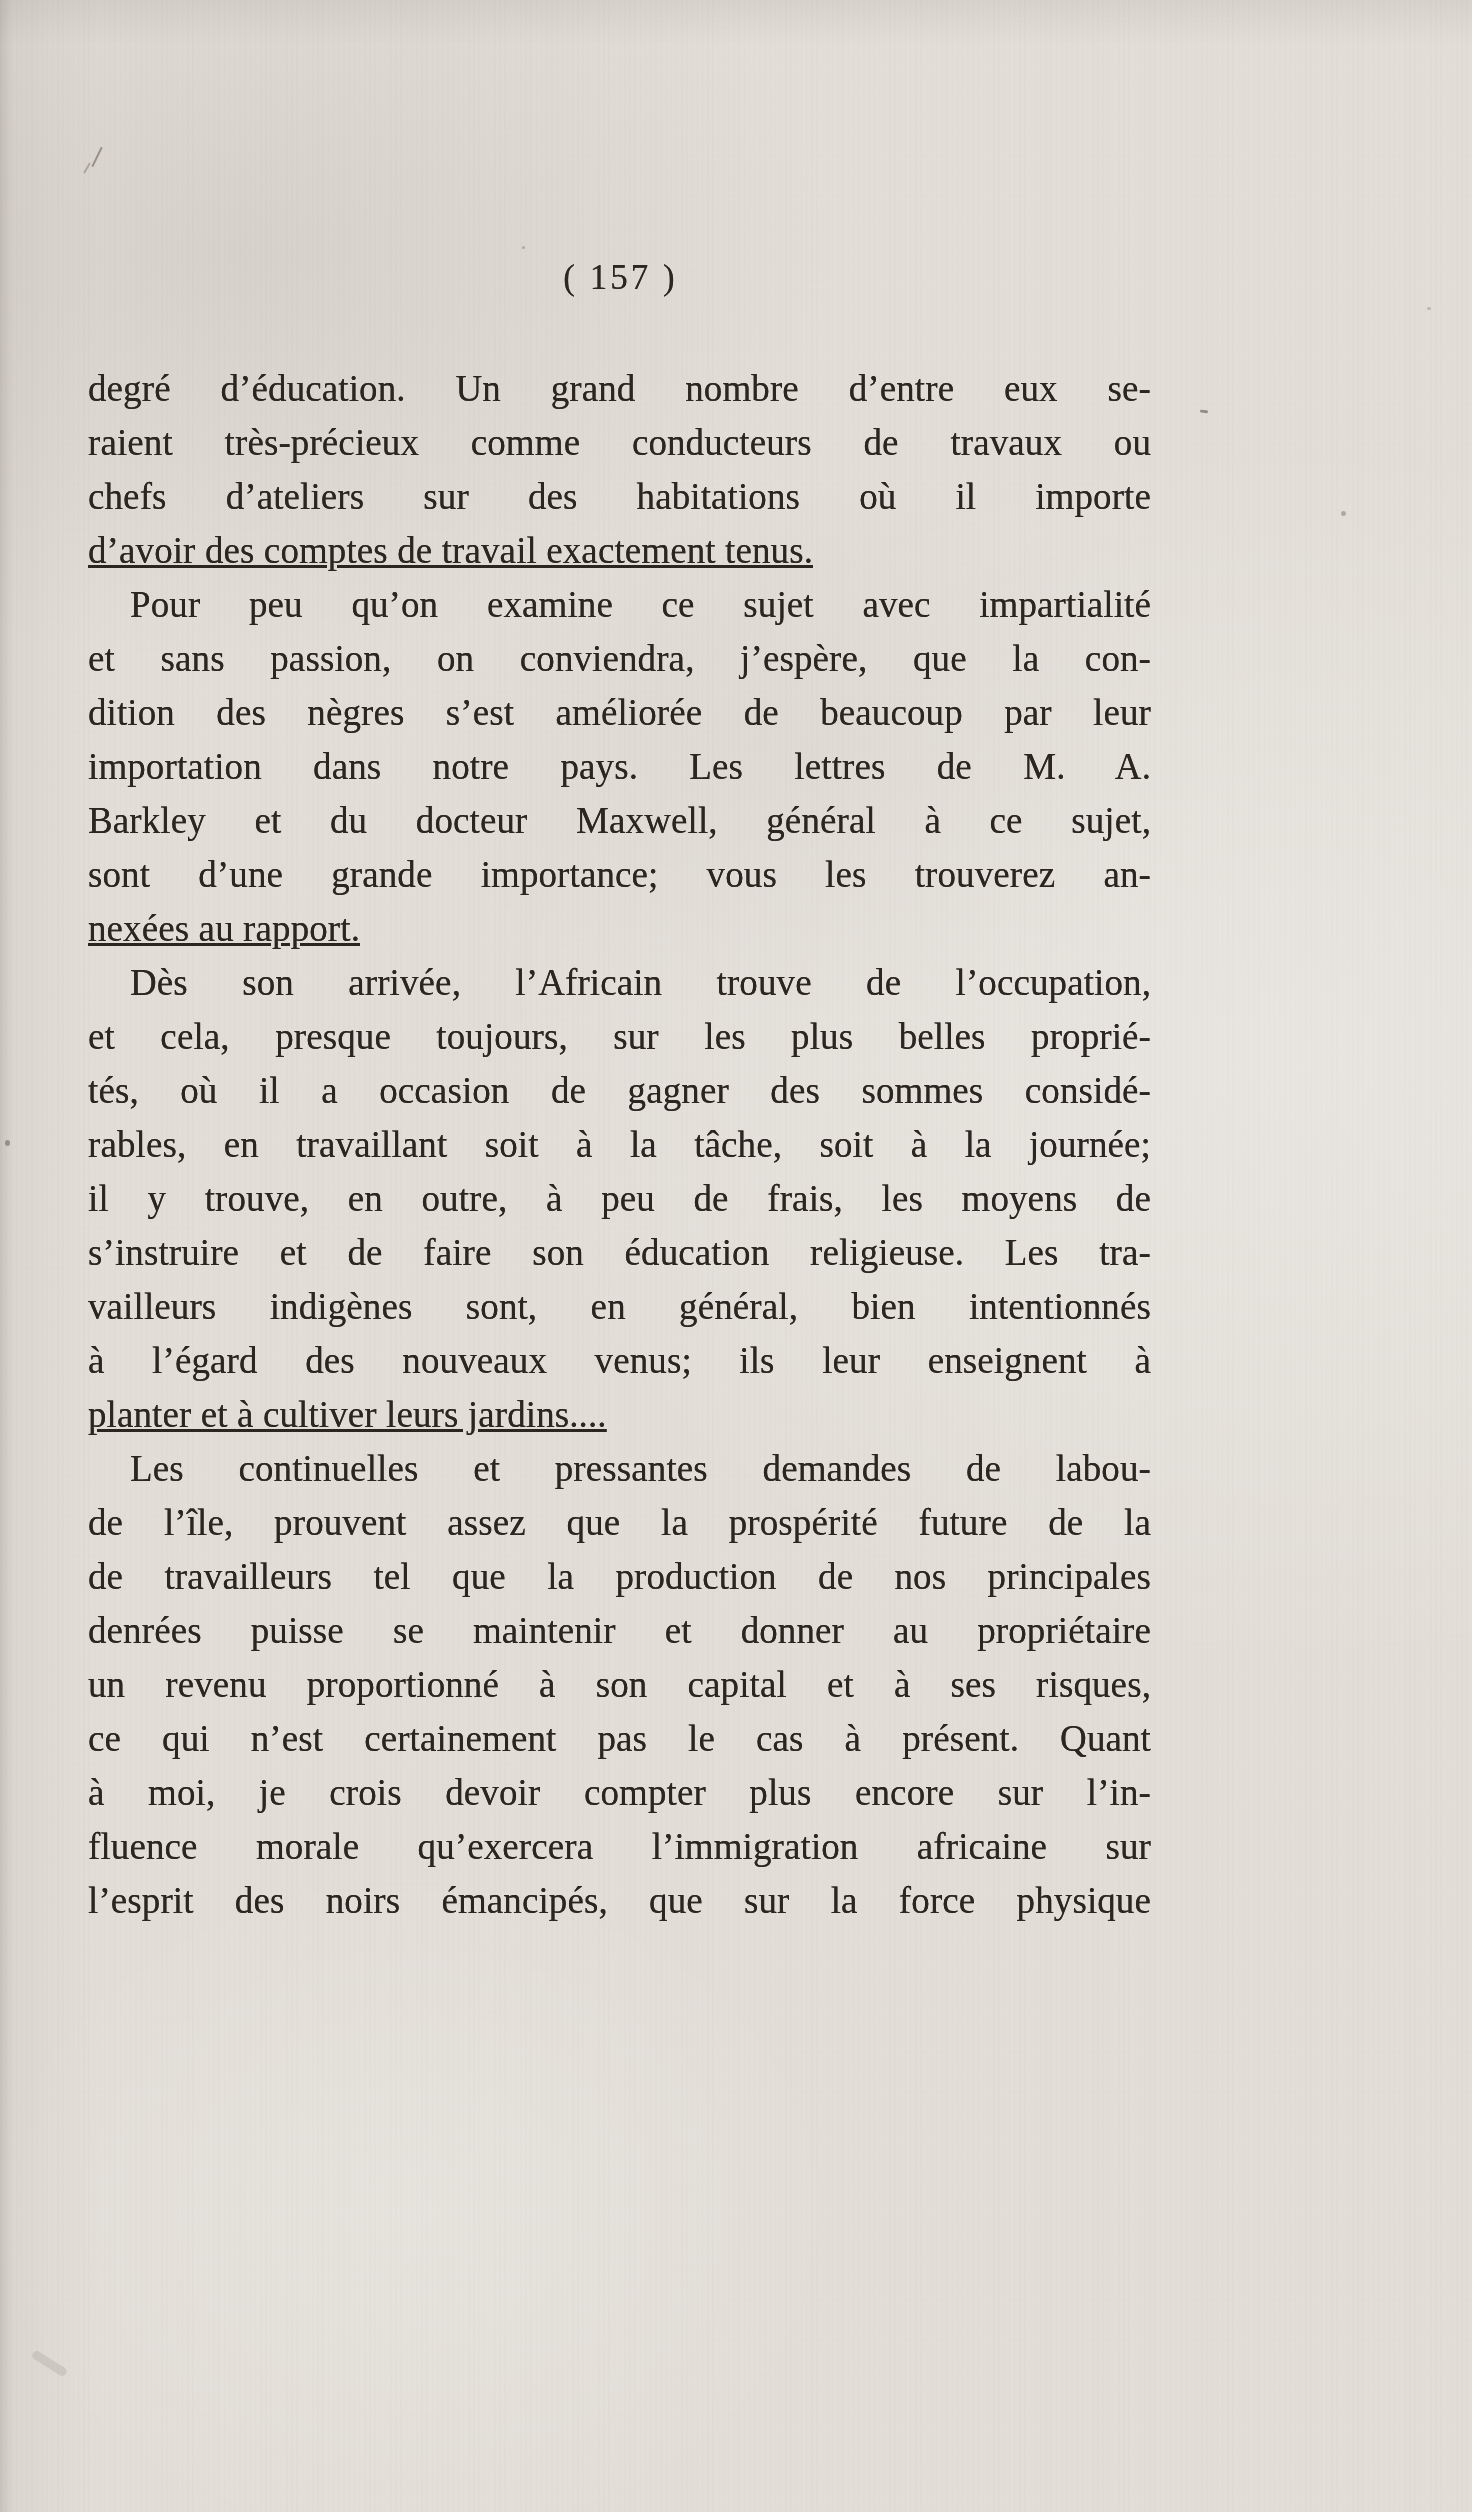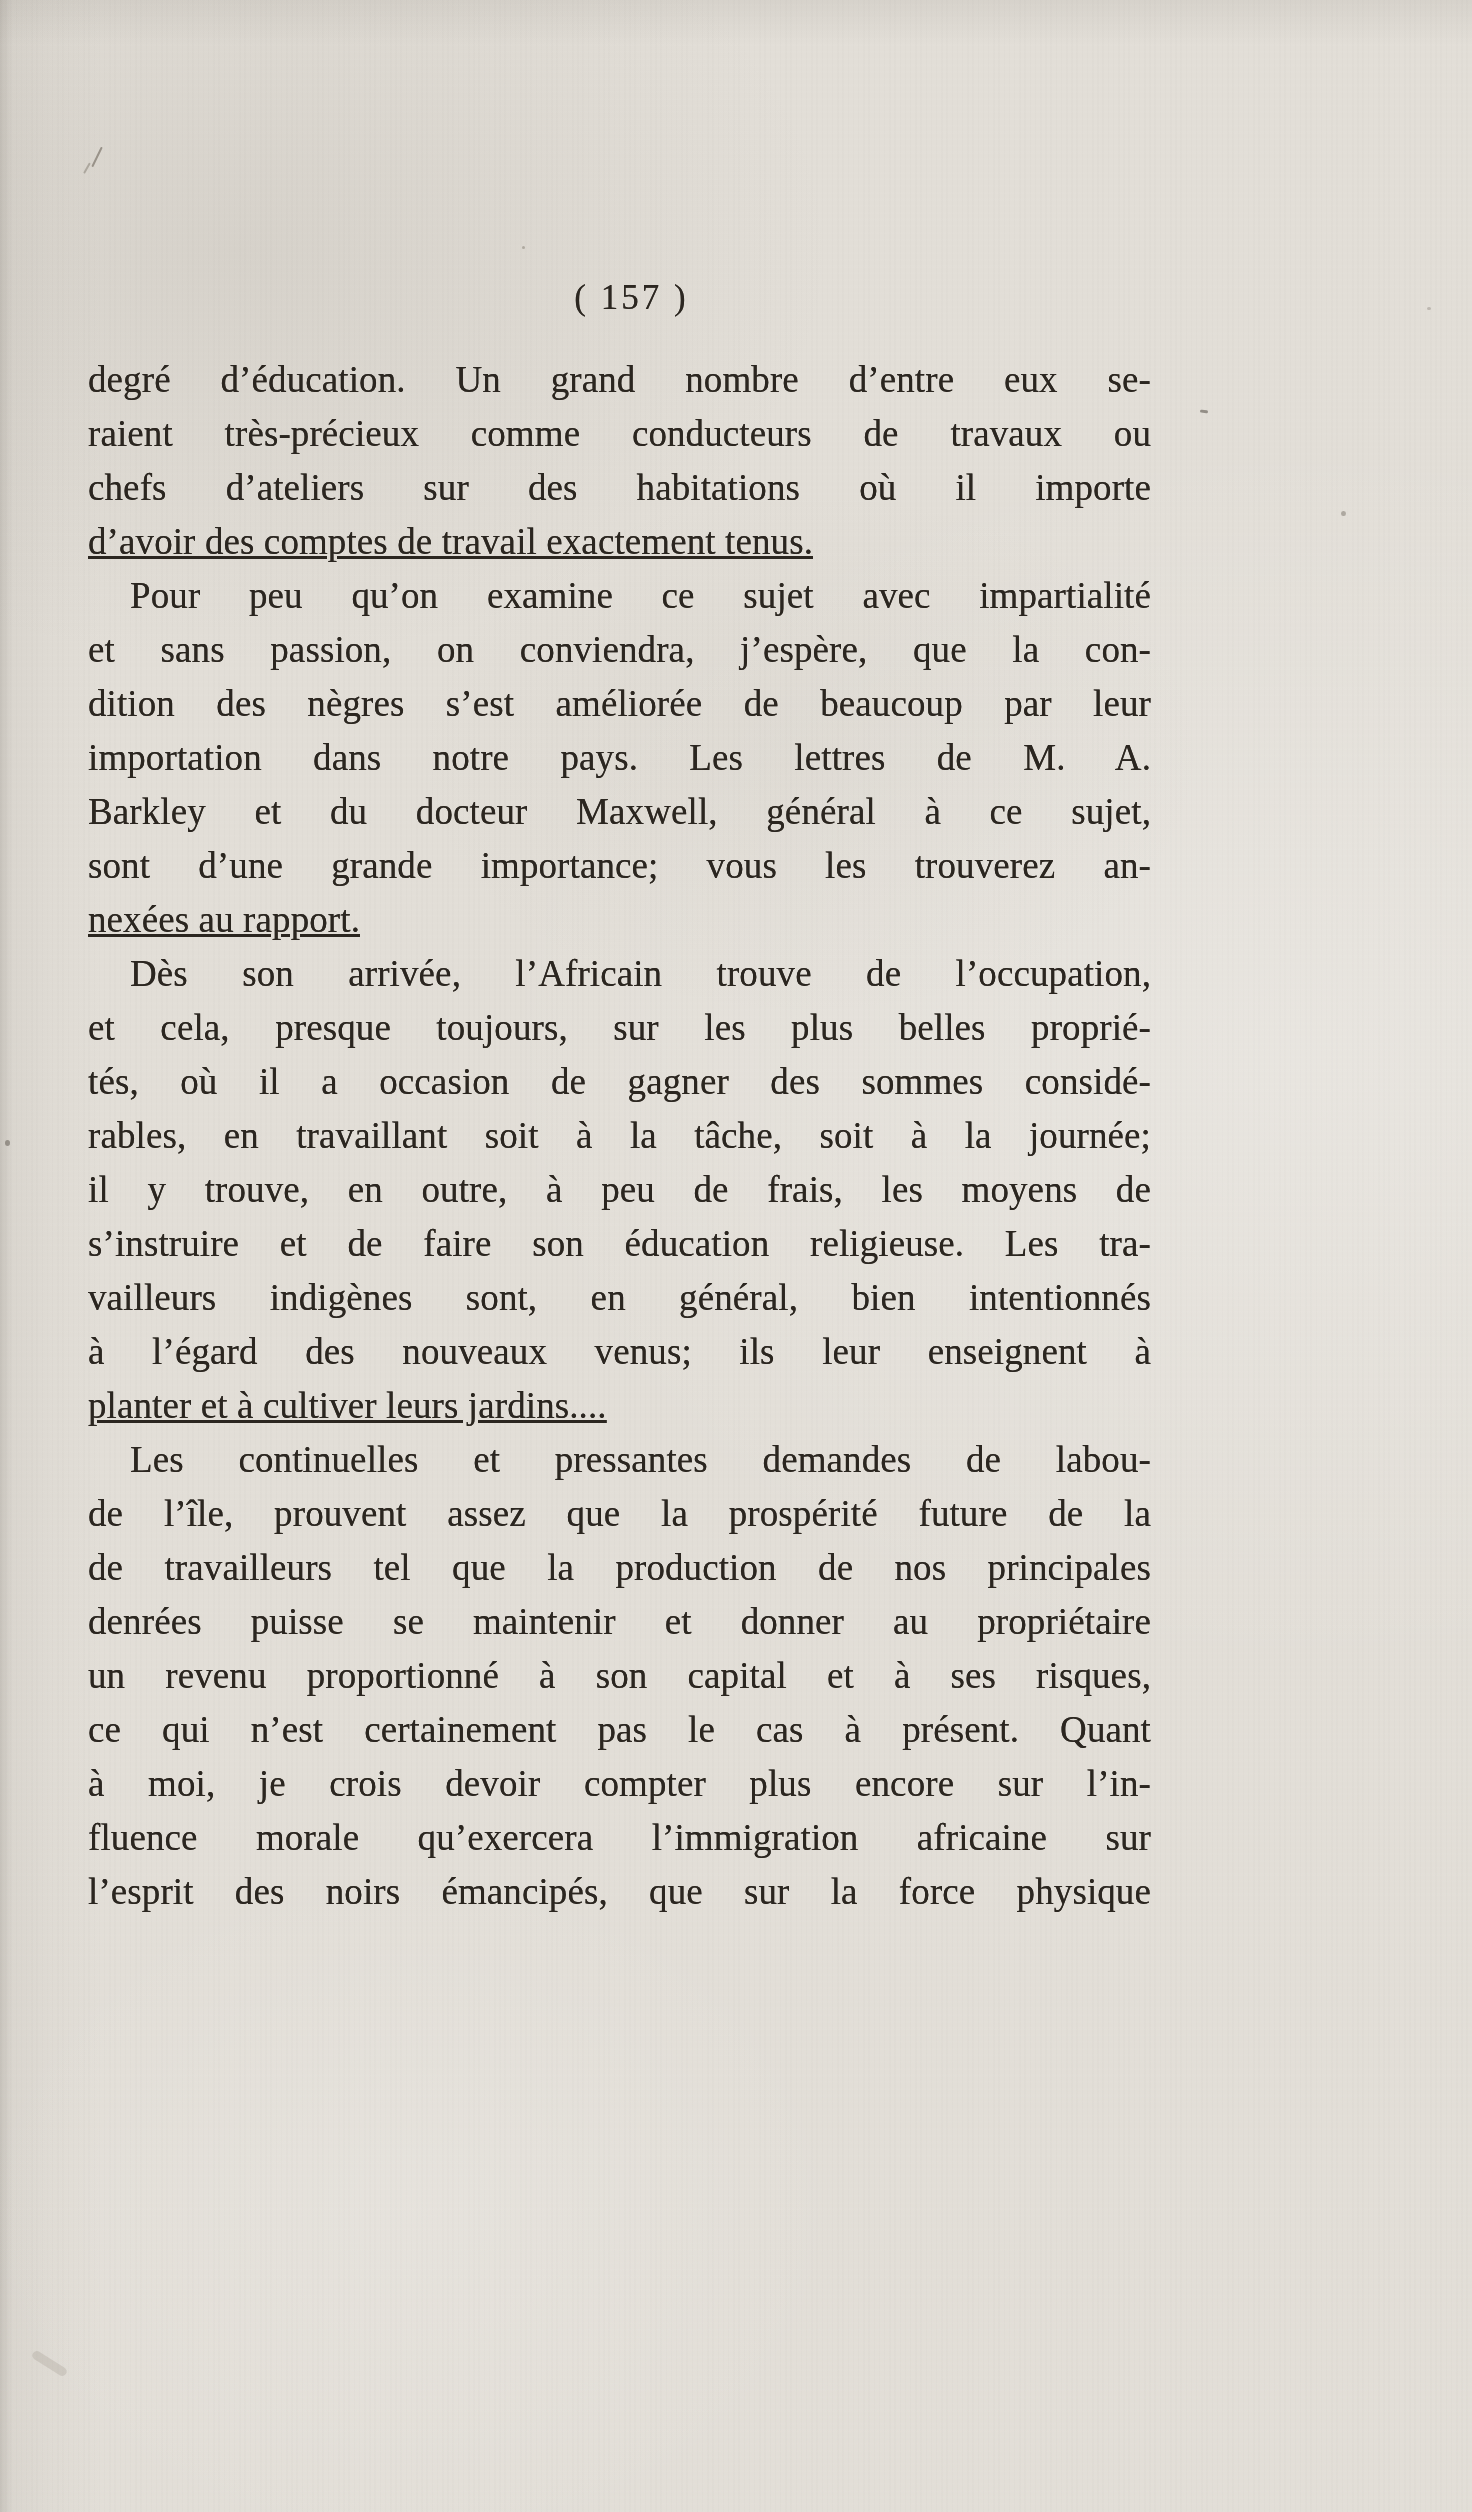--- a/index.html
+++ b/index.html
@@ -13,32 +13,31 @@
       radial-gradient(ellipse 1262px 965px at 88% 42%, rgba(255,255,255,0.22), transparent 65%),
       radial-gradient(ellipse 742px 594px at 28% 88%, rgba(255,255,255,0.14), transparent 60%),
       radial-gradient(ellipse 668px 445px at 55% 30%, rgba(126,118,104,0.05), transparent 60%),
       linear-gradient(90deg, rgba(62,55,46,0.16), rgba(62,55,46,0.05) 12px, rgba(62,55,46,0.02) 52px, transparent 104px),
       linear-gradient(180deg, rgba(62,55,46,0.07), transparent 45px),
       repeating-linear-gradient(90deg, rgba(0,0,0,0.013) 0 1.5px, rgba(255,255,255,0.0) 1.5px 5.2px),
       repeating-linear-gradient(0deg, rgba(255,255,255,0.02) 0 2.2px, rgba(0,0,0,0.0) 2.2px 6.7px);
     font-family: "Liberation Serif", "DejaVu Serif", serif;
   }
   .pagenum {
-    position: absolute; left: 100px; top: 255px; width: 1063px;
+    position: absolute; left: 89px; top: 255px; width: 1063px;
     text-align: center;
     font-size: 35px; line-height: 46px;
     letter-spacing: 3px;
     color: #2c2721;
     text-shadow: 0 0 0.5px rgba(44,39,33,0.8);
     font-variant-numeric: oldstyle-nums;
     font-feature-settings: "onum";
-    margin-top: 20px;
   }
   .textblock {
-    position: absolute; left: 88px; top: 353px; width: 1063px;
+    position: absolute; left: 88px; top: 362px; width: 1063px;
     color: #2b2620;
     font-size: 37px;
     letter-spacing: 0.1px;
   }
   .line {
     height: 54px; line-height: 54px;
     text-align: justify;
     text-align-last: justify;
     white-space: normal;
     text-shadow: 0 0 0.5px rgba(43,38,32,0.85);

